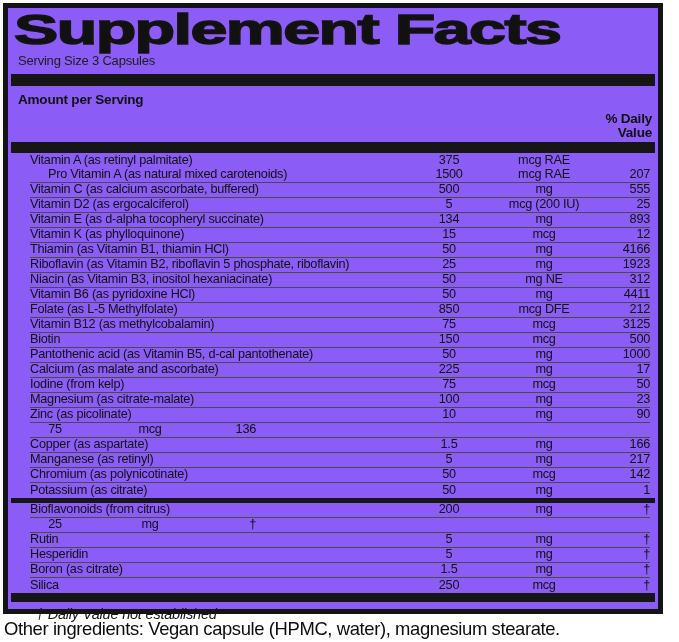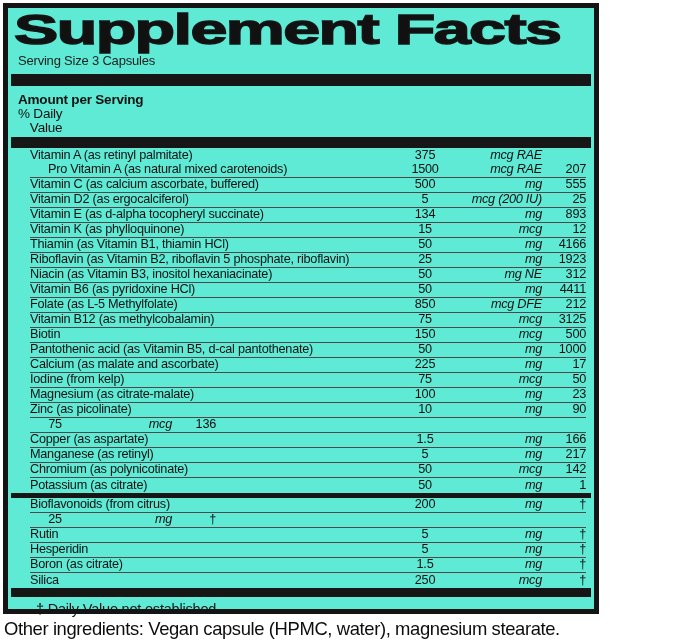--- a/index.html
+++ b/index.html
@@ -3,24 +3,24 @@
 <meta charset="utf-8">
 <style>
   html,body{margin:0;padding:0;}
   body{
     width:679px;height:642px;background:#ffffff;
     font-family:"Liberation Sans",sans-serif;color:#111;
     position:relative;overflow:hidden;
   }
   .panel{
     position:absolute;left:3px;top:3px;
-    width:596px;height:611px;
+    width:660px;height:611px;
     border:5px solid #141414;
     box-sizing:border-box;
-    background:#5eead4;
+    background:#8b5cf6;
   }
   .title{
     margin:1px 0 0 6px;
     font-size:42px;font-weight:900;line-height:42px;
     letter-spacing:-1px;white-space:nowrap;
     -webkit-text-stroke:1.4px #141414;
     transform:scaleX(1.58);transform-origin:left center;
   }
   .serving{
     margin:2px 0 0 10px;
@@ -30,43 +30,43 @@
   .bar{
     background:#161616;border:0;margin:0 3px;
   }
   .bar1{height:12px;margin-top:4px;}
   .bar2{height:11px;}
   .bar-mid{height:5px;}
   .bar3{height:9px;}
   .colhead{
     display:flex;justify-content:space-between;align-items:flex-start;
     margin:4px 6px 2px 10px;
-    flex-direction:column;
   }
   .colhead .left{font-size:13.5px;font-weight:bold;letter-spacing:-0.2px;padding-top:2px;}
-  .colhead .right{font-size:13.5px;font-weight:normal;text-align:right;line-height:14px;letter-spacing:-0.2px;}
+  .colhead .right{font-size:13.5px;font-weight:bold;text-align:right;line-height:14px;letter-spacing:-0.2px;margin-top:22px;}
   .rows{margin:0;}
   .row{
     display:flex;align-items:flex-end;
     margin:0 8px 0 22px;
     height:15px;
     font-size:12.7px;line-height:14.5px;letter-spacing:-0.25px;
     border-bottom:1.2px solid #4a4a4a;
     box-sizing:border-box;
     white-space:nowrap;
+    gap:20px;
   }
   .row.noline{border-bottom:none;}
   .row .name{flex:1 1 auto;overflow:hidden;}
   .row.indent .name{padding-left:18px;}
   .row .amount{flex:0 0 50px;text-align:center;}
-  .row .unit{flex:0 0 92px;text-align:right;padding-left:8px;box-sizing:border-box;font-style:italic;}
+  .row .unit{flex:0 0 92px;text-align:center;padding-left:8px;box-sizing:border-box;}
   .row .dv{flex:0 0 44px;text-align:right;}
   .footnote{
     margin:4px 0 0 28px;
-    font-size:14.5px;letter-spacing:-0.2px;color:#151515;
+    font-size:14.5px;letter-spacing:-0.2px;color:#151515;font-style:italic;
   }
   .other{
     position:absolute;left:4px;top:618px;
     font-size:19px;letter-spacing:-0.4px;color:#0d0d0d;
     white-space:nowrap;
     transform:scaleX(0.97);transform-origin:left center;
   }
 </style>
 </head>
 <body>

